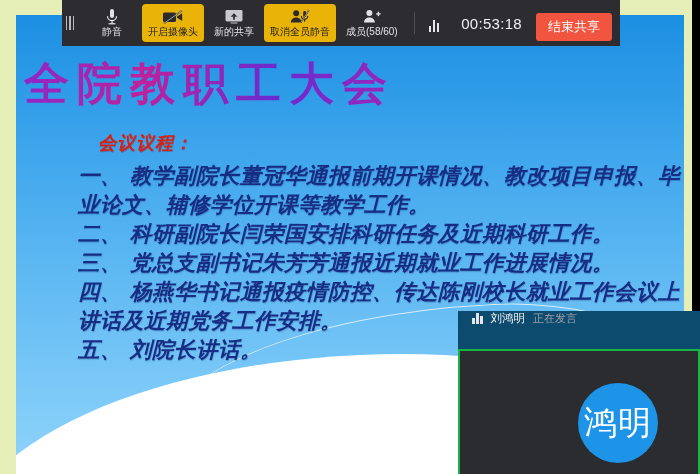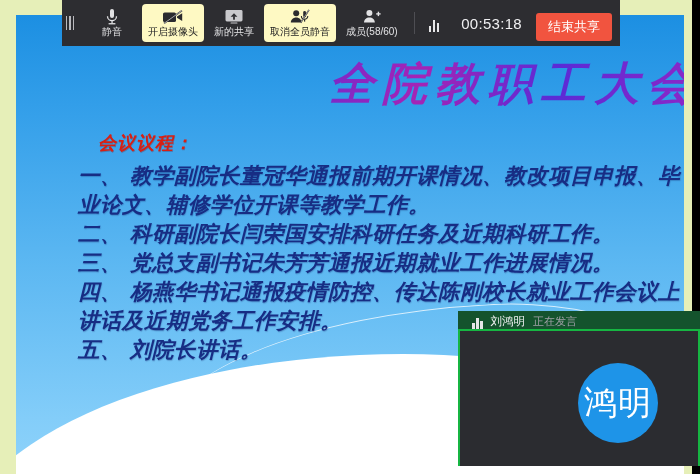--- a/index.html
+++ b/index.html
@@ -76,28 +76,27 @@
     left: 240px;
     bottom: 30px;
     width: 470px;
     height: 90px;
     opacity: .7;
   }
 
   
   #slide-title {
     position: absolute;
-    left: 16px;
+    left: 8px;
     top: 46px;
     width: 668px;
-    text-align: right;
+    text-align: left;
     font-family: "DejaVu Serif", "Liberation Serif", serif;
     font-size: 45px;
     font-weight: 700;
-    font-style: italic;
     letter-spacing: 8px;
     line-height: 1;
     background: linear-gradient(100deg, #8d27c7 0%, #c0219b 18%, #6a2bd0 38%, #a524b5 58%, #5a2bd6 78%, #8f27c6 100%);
     -webkit-background-clip: text;
     background-clip: text;
     color: transparent;
     -webkit-text-fill-color: transparent;
     text-shadow: none;
     white-space: nowrap;
   }
@@ -190,21 +189,21 @@
     display: flex;
     flex-direction: column;
     align-items: center;
     justify-content: center;
     padding: 2px 6px 3px;
     box-sizing: border-box;
     cursor: pointer;
     background: transparent;
     border: none;
   }
-  .tb-btn.active { background: #fef9c3; }
+  .tb-btn.active { background: #eab308; }
   .tb-btn .tb-icon {
     height: 17px;
     display: flex;
     align-items: center;
     justify-content: center;
     margin-bottom: 1px;
   }
   .tb-btn .tb-icon svg { display: block; }
   .tb-btn .tb-label {
     font-size: 10px;
@@ -268,24 +267,24 @@
   
   #thumb {
     position: absolute;
     left: 458px;
     top: 311px;
     width: 242px;
     height: 163px;
     z-index: 30;
   }
   #thumb-header {
-    height: 18px;
-    background: #14532d;
-    display: flex;
-    align-items: flex-end;
+    height: 38px;
+    background: #0c4a6e;
+    display: flex;
+    align-items: flex-start;
     padding-left: 14px;
     gap: 8px;
     box-sizing: border-box;
   }
   #thumb-header .eq-bars i:nth-child(1) { height: 6px; }
   #thumb-header .eq-bars i:nth-child(2) { height: 11px; }
   #thumb-header .eq-bars i:nth-child(3) { height: 8px; }
   .thumb-name {
     color: #f2f2f4;
     font-size: 11.5px;

